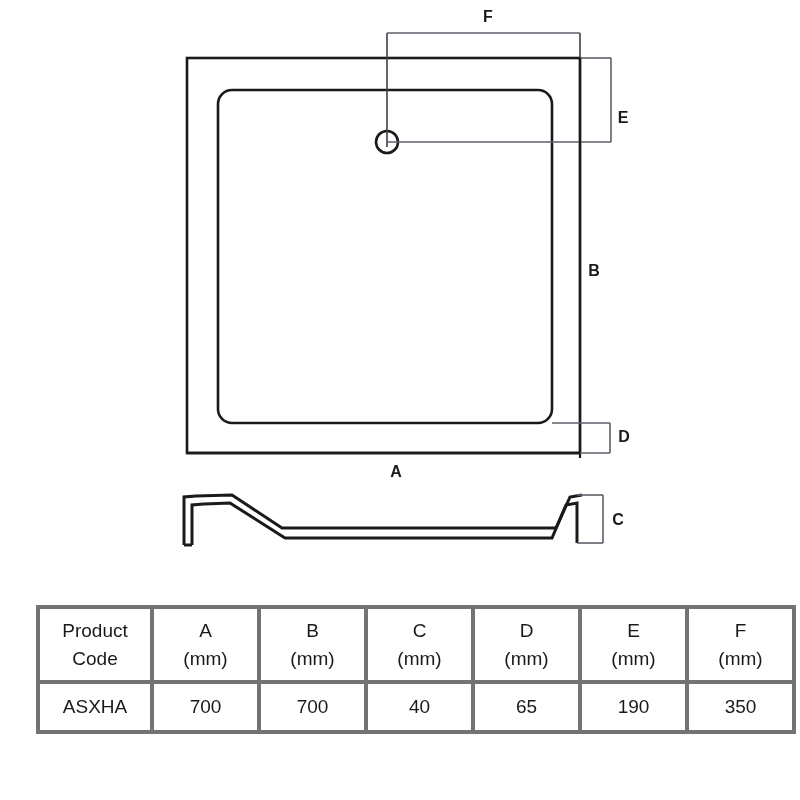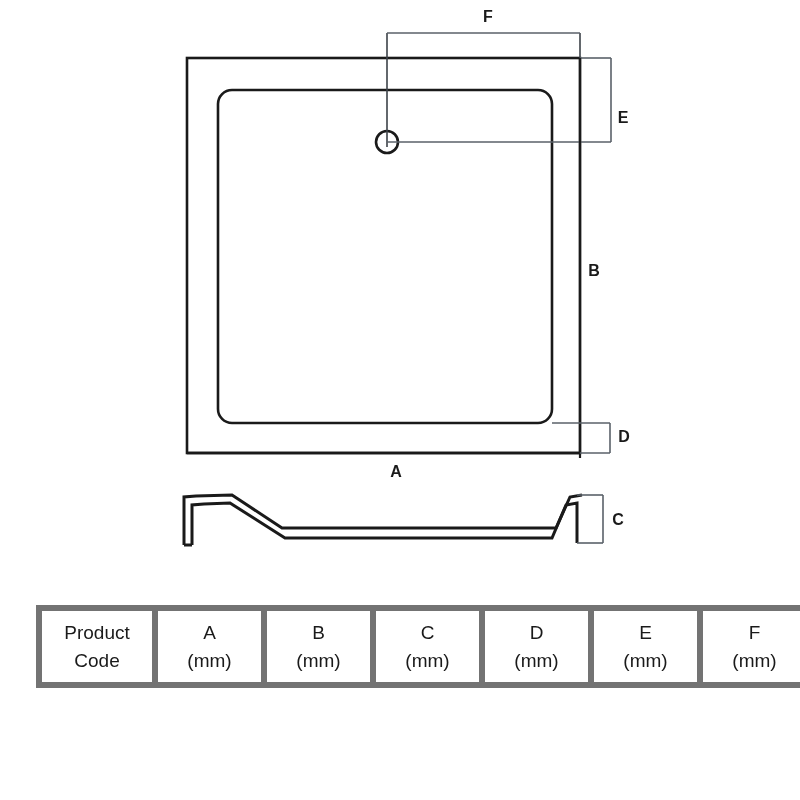--- a/index.html
+++ b/index.html
@@ -38,21 +38,21 @@
     left: 36px;
     top: 605px;
     width: 729px;
   }
   table.spec {
     border-collapse: collapse;
     width: 729px;
     table-layout: fixed;
   }
   table.spec td {
-    border: 6px solid #737373;
+    border: 4px solid #737373;
     text-align: center;
     vertical-align: middle;
     font-family: "Liberation Sans", sans-serif;
     font-size: 19px;
     color: #1a1a1a;
     padding: 0;
     line-height: 1.45;
   }
   table.spec tr.head td {
     height: 71px;
@@ -167,17 +167,26 @@
           </td>
           <td class="col-dim">
             <span class="hdr-line">E</span>
             <span class="hdr-line">(mm)</span>
           </td>
           <td class="col-dim">
             <span class="hdr-line">F</span>
             <span class="hdr-line">(mm)</span>
           </td>
         </tr>
+        <tr class="body">
+          <td class="col-code">ASXHA</td>
+          <td class="col-dim">700</td>
+          <td class="col-dim">700</td>
+          <td class="col-dim">40</td>
+          <td class="col-dim">65</td>
+          <td class="col-dim">190</td>
+          <td class="col-dim">350</td>
+        </tr>
       </tbody>
     </table>
   </div>
 
 </div>
 
 </body></html>

